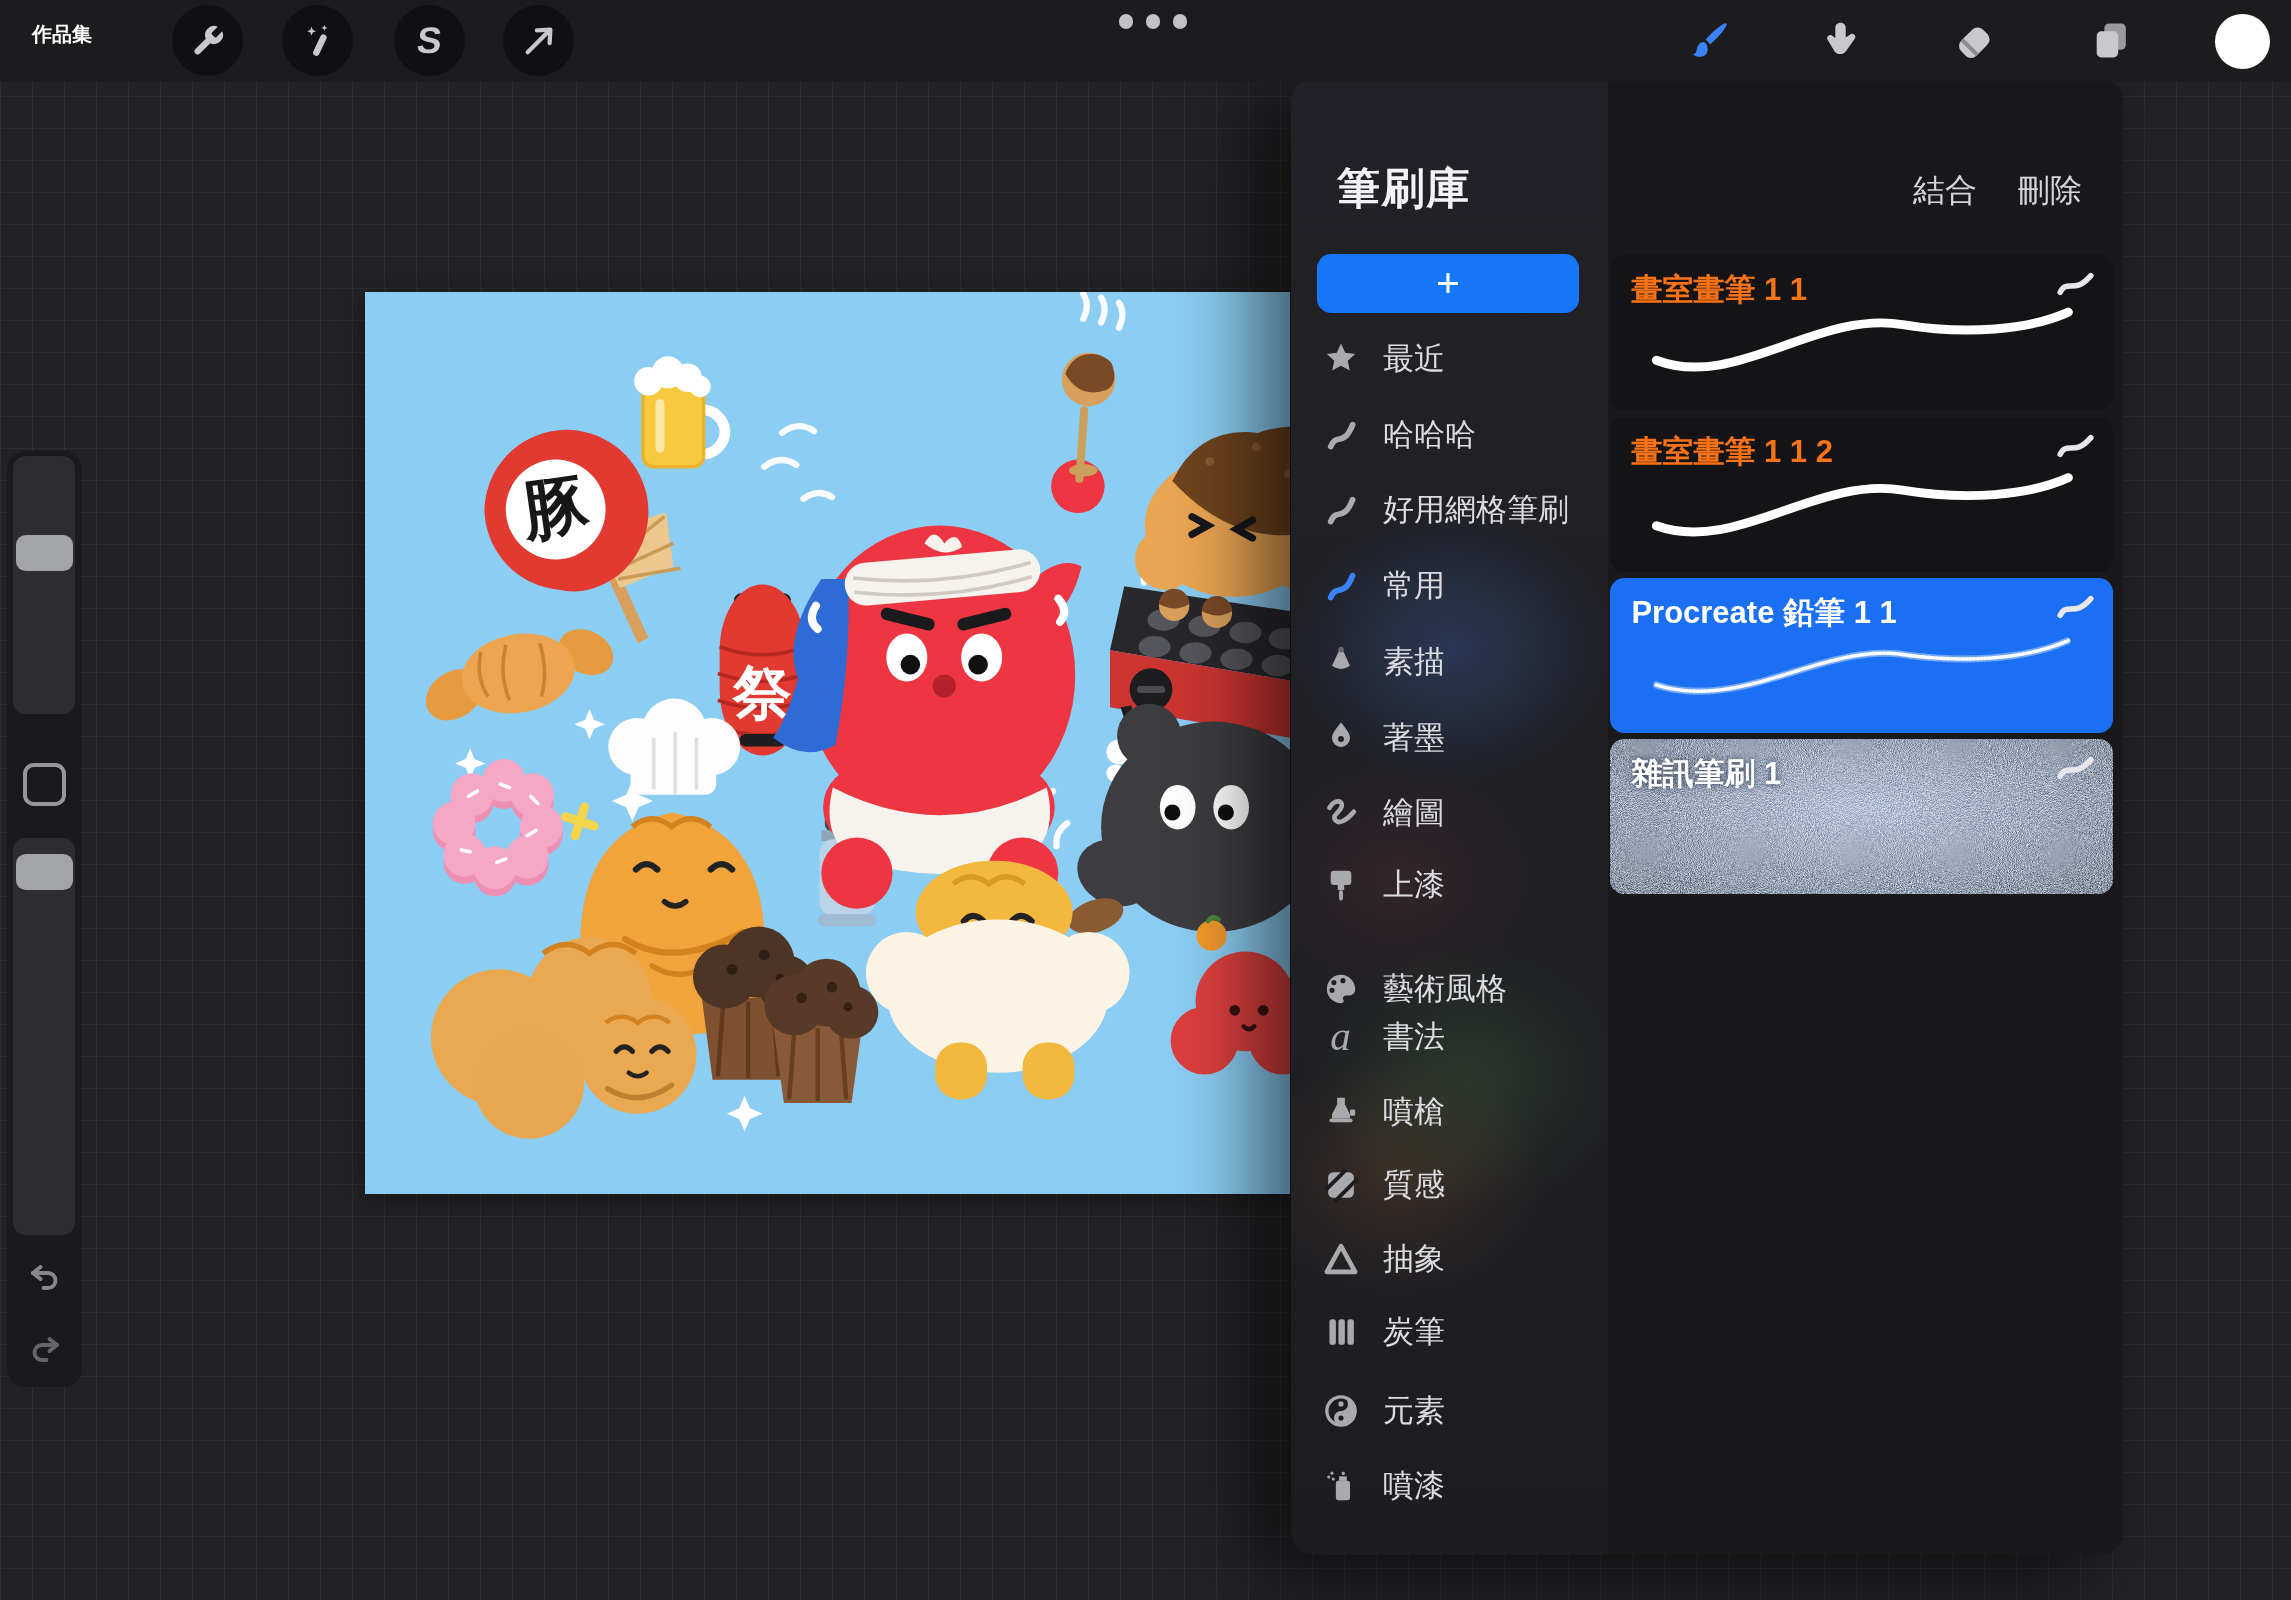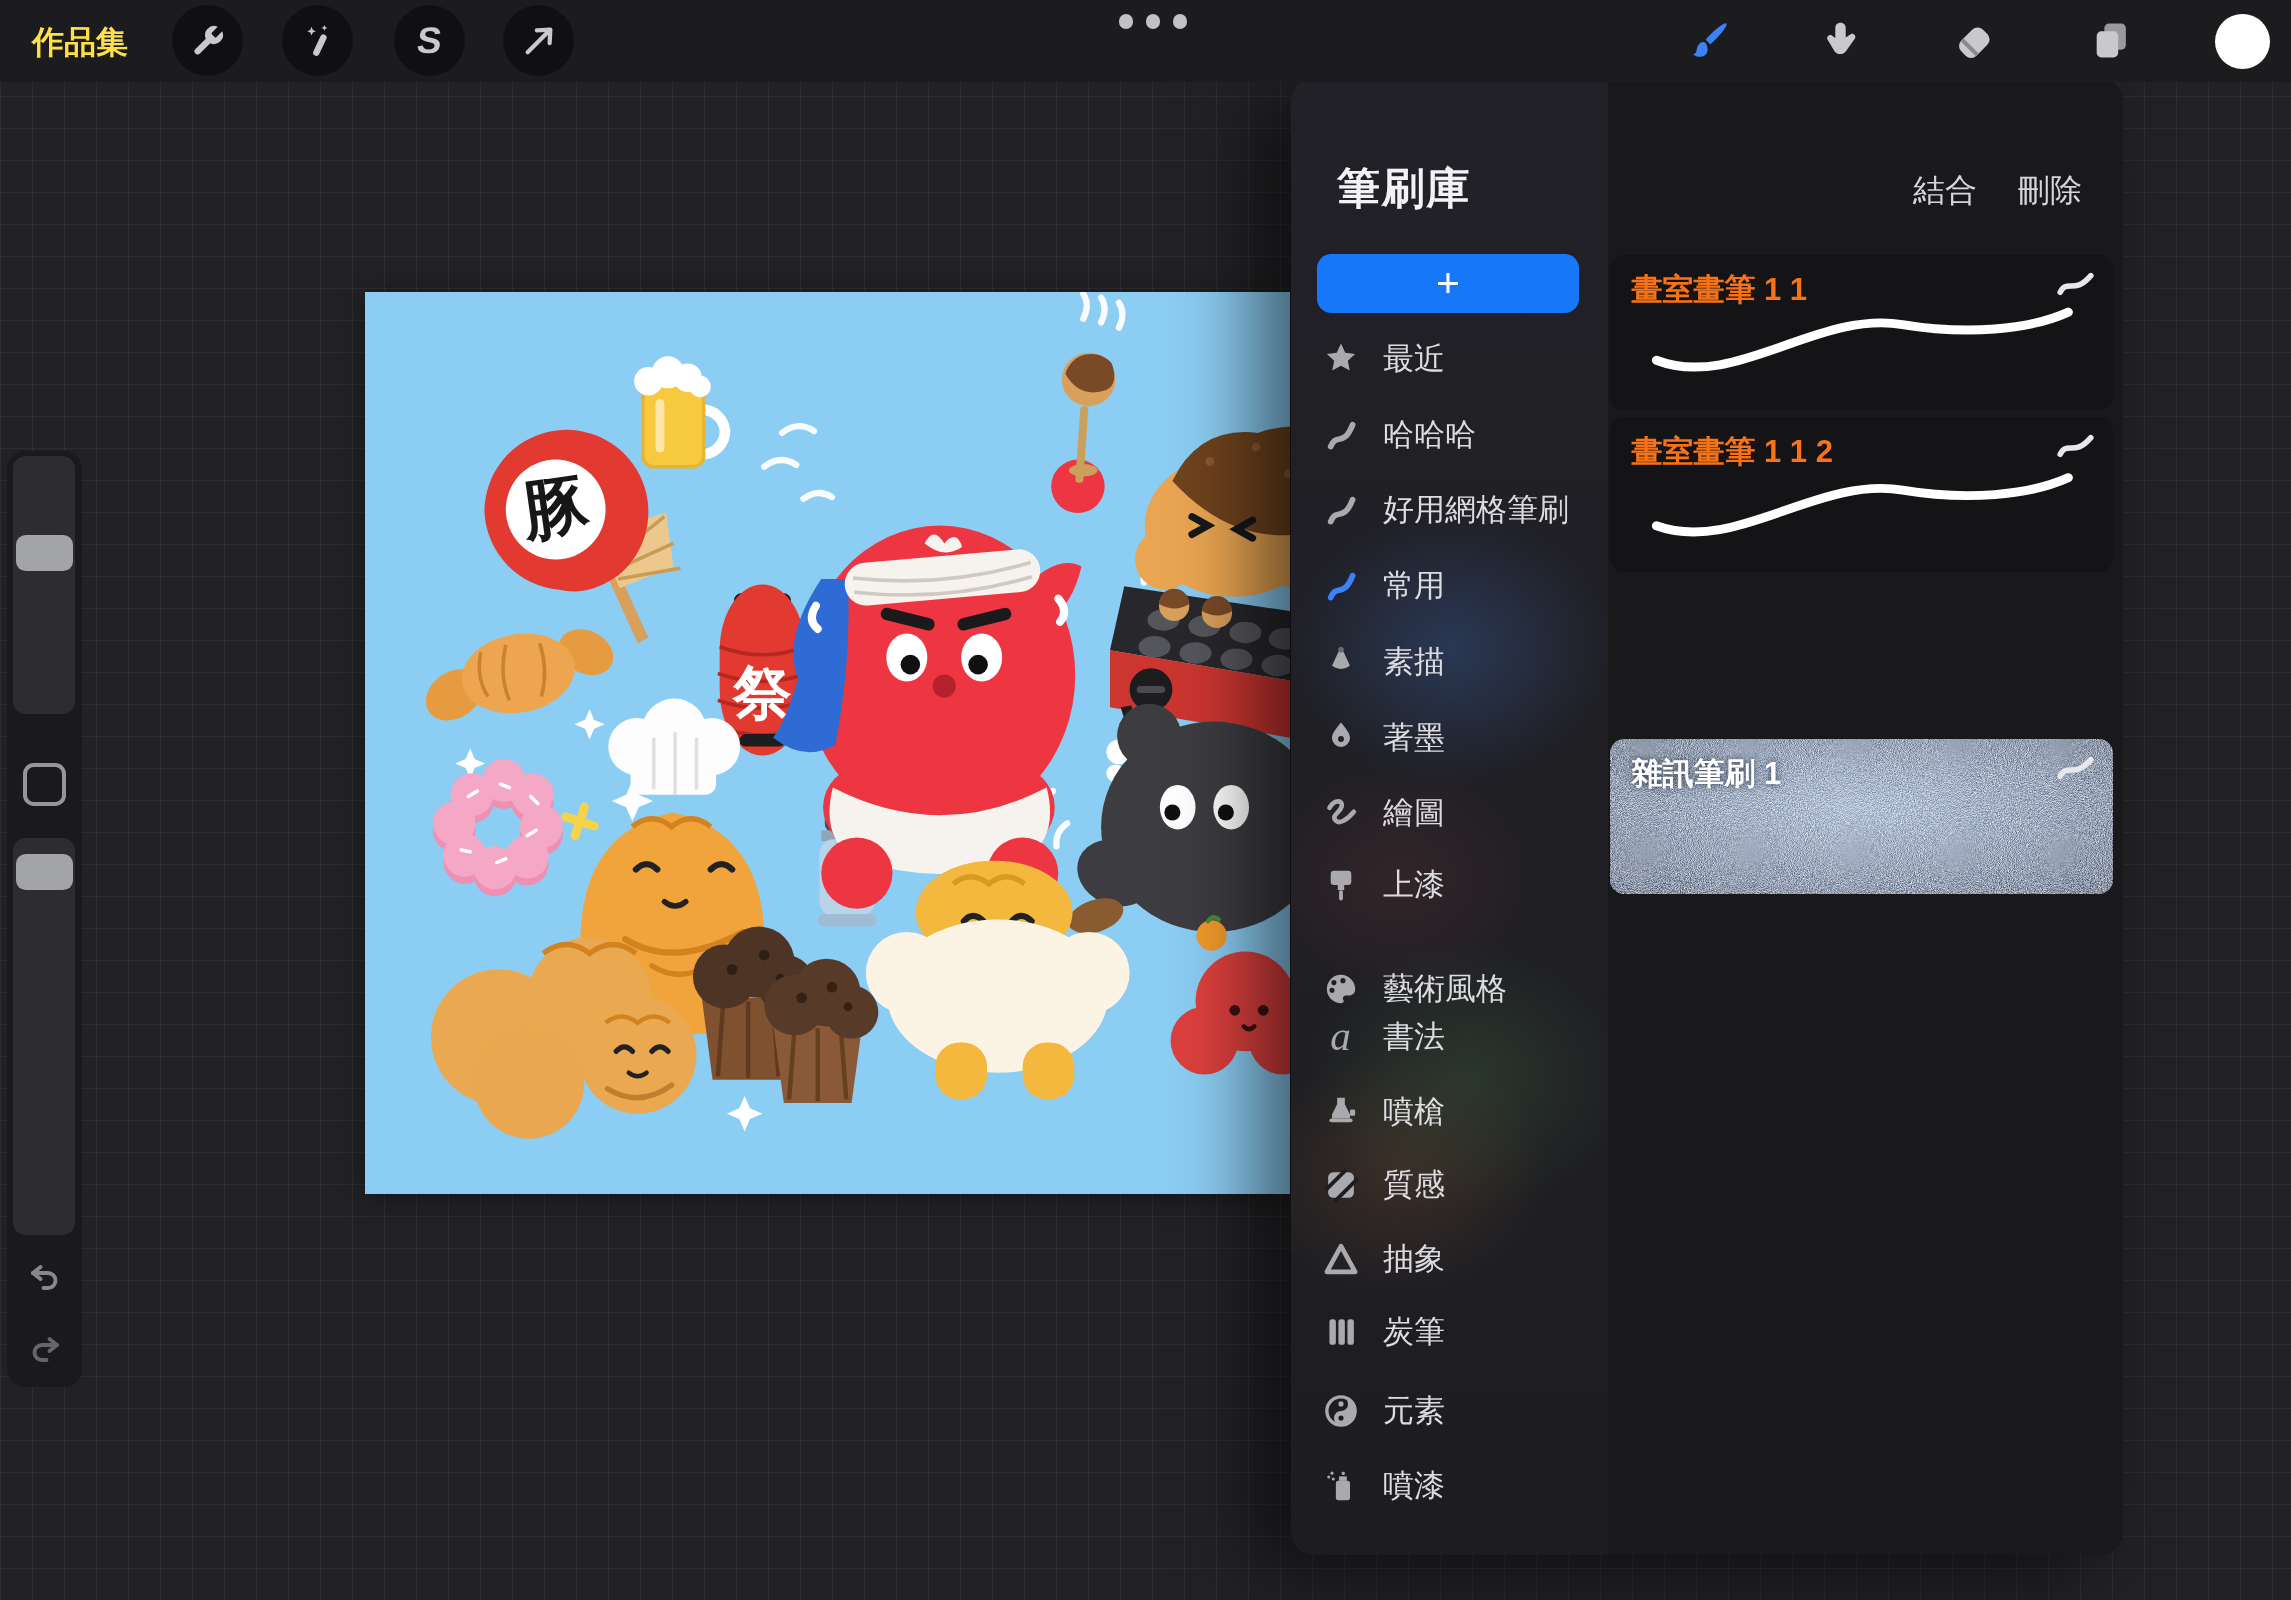--- a/index.html
+++ b/index.html
@@ -9,21 +9,21 @@
     background-color:#222225;
     background-image:
       linear-gradient(rgba(255,255,255,.05) 0.9px, transparent 0.9px),
       linear-gradient(90deg, rgba(255,255,255,.05) 0.9px, transparent 0.9px);
     background-size:32px 32px;
     font-family:"Liberation Sans","DejaVu Sans",sans-serif;
     color:#e8e8ec;
   }
   
   .toolbar{position:absolute;left:0;top:0;width:2291px;height:82px;background:#1c1c1f;z-index:40;}
-  .gallery-label{position:absolute;left:32px;top:21.4px;font-size:32px;font-weight:600;color:#fde047;}
+  .gallery-label{position:absolute;left:32px;top:21.4px;font-size:20px;font-weight:600;color:#ffffff;}
   .tool-circle{position:absolute;top:5.3px;width:71px;height:71px;border-radius:50%;background:rgba(8,8,10,.55);
     display:flex;align-items:center;justify-content:center;color:#c9c9cd;}
   .tool-plain{position:absolute;top:5.3px;width:71px;height:71px;display:flex;align-items:center;justify-content:center;color:#c9c9cd;}
   .s-glyph{font-size:37px;font-weight:800;color:#c9c9cd;transform:skewX(-6deg);}
   .more-dots{position:absolute;left:1119px;top:14.3px;display:flex;gap:12.5px;}
   .more-dots i{width:14.3px;height:14.3px;border-radius:50%;background:#c2c2c6;}
   .color-swatch{position:absolute;left:2215px;top:14.3px;width:55px;height:55px;border-radius:50%;background:#ffffff;}
   
   .sidebar{position:absolute;left:7.1px;top:451px;width:75px;height:936px;border-radius:18px;
     background:rgba(26,26,29,.94);z-index:20;}
@@ -623,20 +623,30 @@
       <span class="tname">畫室畫筆 1 1 2</span>
       <svg class="stroke" viewBox="0 0 564 174">
         <path d="M52 122 C140 154 232 66 328 82 C400 94 470 88 514 68" fill="none" stroke="#ffffff" stroke-width="10" stroke-linecap="round"></path>
         <path d="M52 122 C140 154 232 66 328 82 C400 94 470 88 514 68" fill="none" stroke="#ffffff" stroke-width="4" stroke-linecap="round" opacity=".8"></path>
       </svg>
       <svg class="sig" viewBox="0 0 28 20">
         <path d="M3 16 C8 6 13 18 25 4" fill="none" stroke="currentColor" stroke-width="4" stroke-linecap="round"></path>
       </svg>
     </div>
 
+    <div class="tile sel" style="top:500px">
+      <span class="tname">Procreate 鉛筆 1 1</span>
+      <svg class="stroke" viewBox="0 0 564 174">
+        <path d="M52 120 C150 150 240 72 330 86 C402 96 470 90 514 70" fill="none" stroke="#dfeaff" stroke-width="8" stroke-linecap="round" stroke-dasharray="1 3" opacity=".45"></path>
+        <path d="M52 120 C150 150 240 72 330 86 C402 96 470 90 514 70" fill="none" stroke="#ffffff" stroke-width="4" stroke-linecap="round" stroke-dasharray="2 2.2" opacity=".95"></path>
+      </svg>
+      <svg class="sig" viewBox="0 0 28 20">
+        <path d="M3 16 C8 6 13 18 25 4" fill="none" stroke="currentColor" stroke-width="4" stroke-linecap="round"></path>
+      </svg>
+    </div>
 
     <div class="tile noise" style="top:661px">
       <svg class="noise-bg" width="503" height="155" viewBox="0 0 564 174">
         <defs>
           <radialGradient id="ng" cx="50%" cy="45%" r="75%">
             <stop offset="0%" stop-color="#7e93b4"></stop>
               <stop offset="60%" stop-color="#4e5f7c"></stop>
               <stop offset="100%" stop-color="#2e3a50"></stop>
           </radialGradient>
           <filter id="nf">

